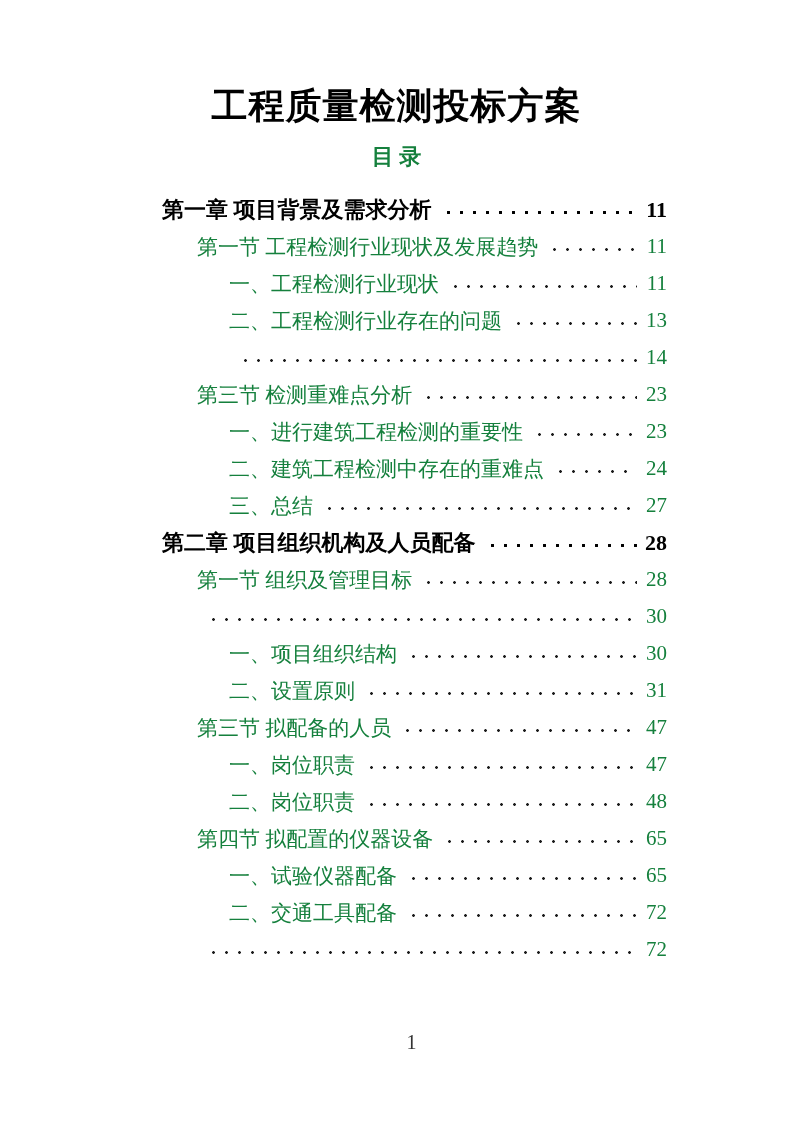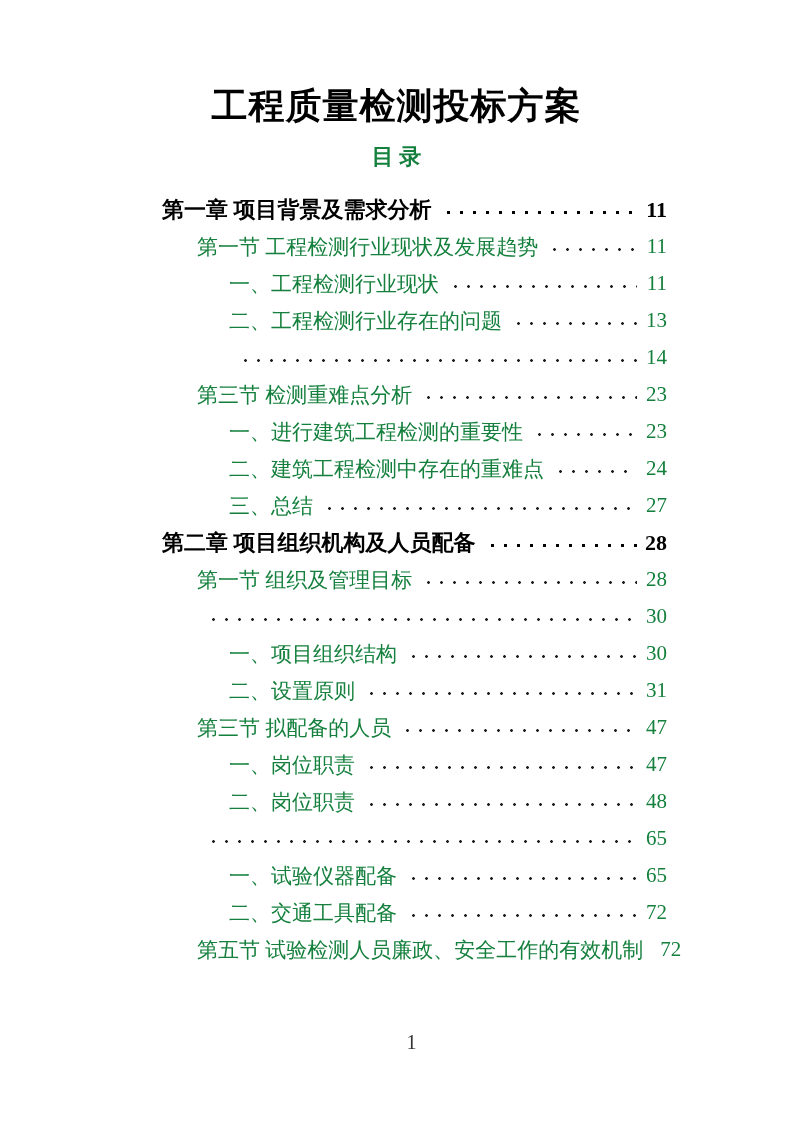--- a/index.html
+++ b/index.html
@@ -171,35 +171,35 @@
         <span class="toc-label">一、岗位职责</span>
         <span class="toc-leader"></span>
         <span class="toc-page">47</span>
       </div>
       <div class="toc-row level-subsection">
         <span class="toc-label">二、岗位职责</span>
         <span class="toc-leader"></span>
         <span class="toc-page">48</span>
       </div>
       <div class="toc-row level-section">
+        <span class="toc-label">第四节 拟配置的仪器设备</span>
         <span class="toc-leader"></span>
         <span class="toc-page">65</span>
       </div>
       <div class="toc-row level-subsection">
         <span class="toc-label">一、试验仪器配备</span>
         <span class="toc-leader"></span>
         <span class="toc-page">65</span>
       </div>
       <div class="toc-row level-subsection">
         <span class="toc-label">二、交通工具配备</span>
         <span class="toc-leader"></span>
         <span class="toc-page">72</span>
       </div>
       <div class="toc-row level-section">
-        <span class="toc-label">第五节 试验检测人员廉政、安全工作的有效机制</span>
         <span class="toc-leader"></span>
         <span class="toc-page">72</span>
       </div>
     </div>
 
   <div class="footer">
     <span>1</span>
   </div>
 </div>
 

